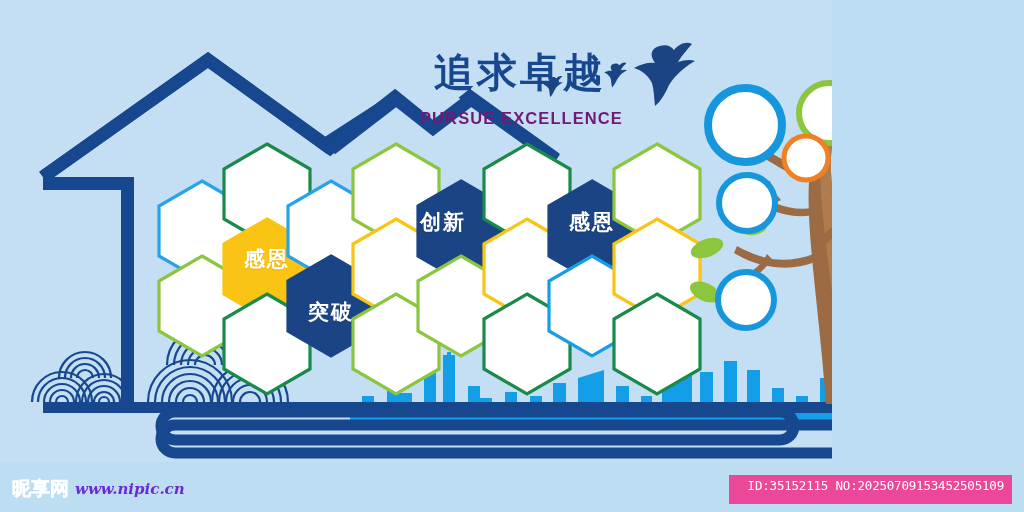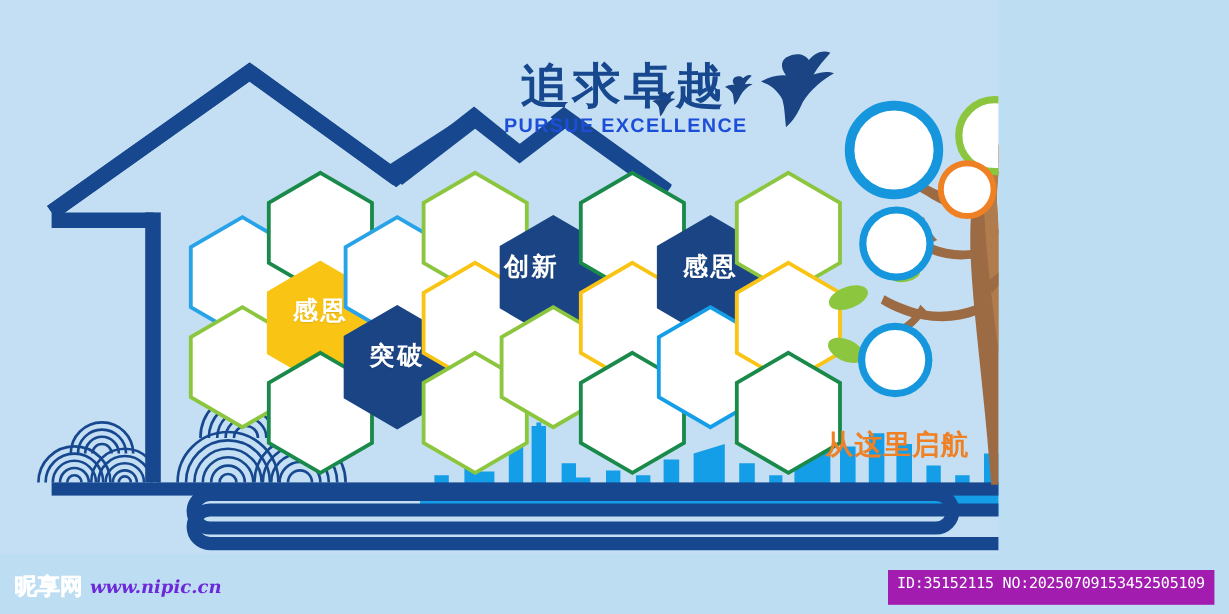--- a/index.html
+++ b/index.html
@@ -15,22 +15,22 @@
   #art-svg{position:absolute;left:0;top:0;width:1024px;height:462px;display:block;}
 
   
   .title-block{position:absolute;left:420px;top:52px;width:200px;text-align:center;}
   .title-cn{
     font-size:40px;font-weight:bold;color:#17488f;letter-spacing:3px;
     line-height:1.02;white-space:nowrap;
     font-family:"DejaVu Sans","Liberation Sans",sans-serif;
   }
   .title-en{
-    font-size:16.5px;font-weight:bold;color:#1d4ed8;letter-spacing:1.1px;
-    margin-top:3px;white-space:nowrap;
+    font-size:16.5px;font-weight:bold;color:#701a75;letter-spacing:1.1px;
+    margin-top:16px;white-space:nowrap;
   }
 
   
   .slogan{position:absolute;left:668px;top:358px;width:160px;text-align:center;}
   .slogan-main{
     font-size:30px;font-weight:bold;color:#18a84a;letter-spacing:4px;
     line-height:1.05;white-space:nowrap;
     font-family:"DejaVu Sans","Liberation Sans",sans-serif;
   }
   .slogan-sub{
@@ -57,22 +57,22 @@
     font-size:19px;font-weight:bold;color:#ffffff;letter-spacing:0px;
     font-family:"DejaVu Sans","Liberation Sans",sans-serif;
     -webkit-text-stroke:0.4px #ffffff;
   }
   .wm-url{
     font-size:15px;color:#6d28d9;font-style:italic;font-weight:bold;
     font-family:"DejaVu Serif","Liberation Serif",serif;
   }
   .wm-id{
     position:absolute;right:12px;top:475px;height:22px;
-    background:#a21caf;color:#ffffff;font-size:12.5px;
-    padding:3px 8px 4px 8px;line-height:16px;white-space:nowrap;
+    background:#ec4899;color:#ffffff;font-size:12.5px;
+    padding:3px 8px 4px 19px;line-height:16px;white-space:nowrap;
     font-family:"DejaVu Sans Mono","Liberation Mono",monospace;
     letter-spacing:-0.2px;
   }
 </style>
 </head>
 <body>
 
 <div id="stage">
 
   <div id="artboard">
@@ -334,26 +334,25 @@
       </g>
 
     </svg>
 
     <div class="title-block">
       <div class="title-cn">追求卓越</div>
       <div class="title-en">PURSUE EXCELLENCE</div>
     </div>
 
     <div class="hex-label" style="left:267px;top:259px;">感恩</div>
-    <div class="hex-label" style="left:331px;top:296px;">突破</div>
+    <div class="hex-label" style="left:331px;top:312px;">突破</div>
     <div class="hex-label" style="left:443px;top:222px;">创新</div>
     <div class="hex-label" style="left:592px;top:222px;">感恩</div>
 
     <div class="slogan">
-      <div class="slogan-sub">从这里启航</div>
     </div>
 
   </div>
 
   <div id="footer"></div>
 
   <div class="wm-logo">
     <span class="wm-cn">昵享网</span>
     <span class="wm-url">www.nipic.cn</span>
   </div>

